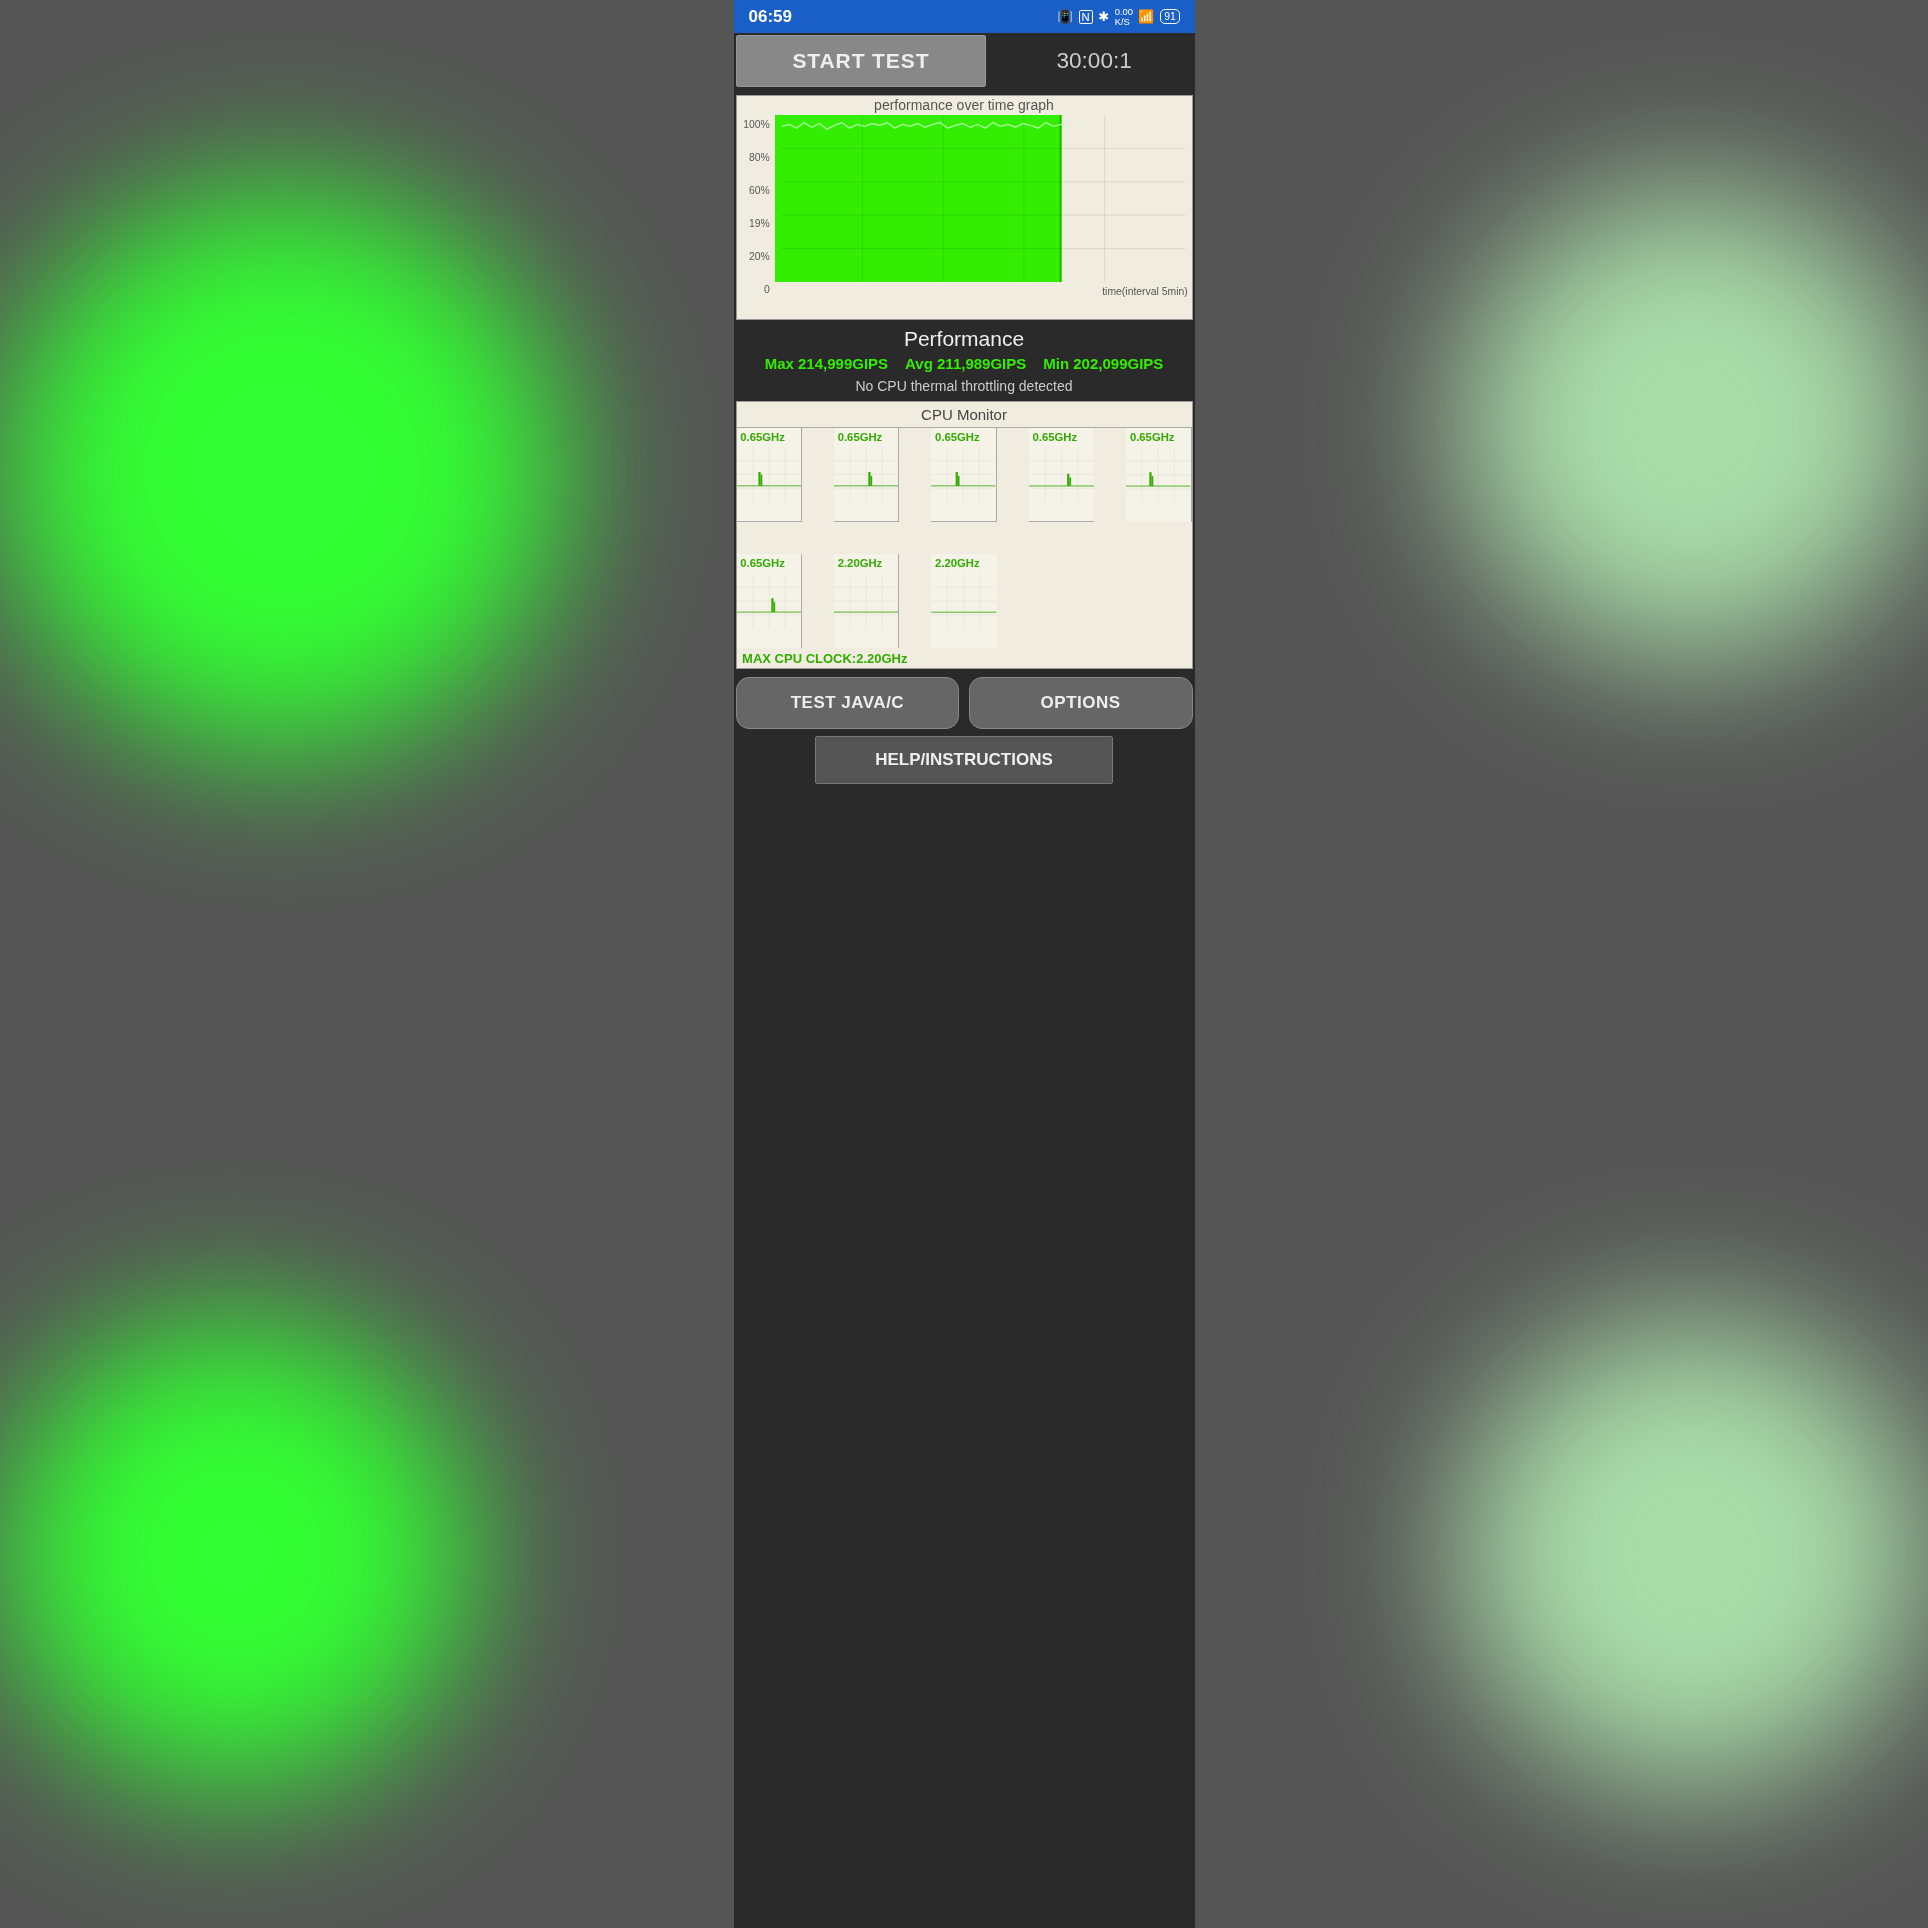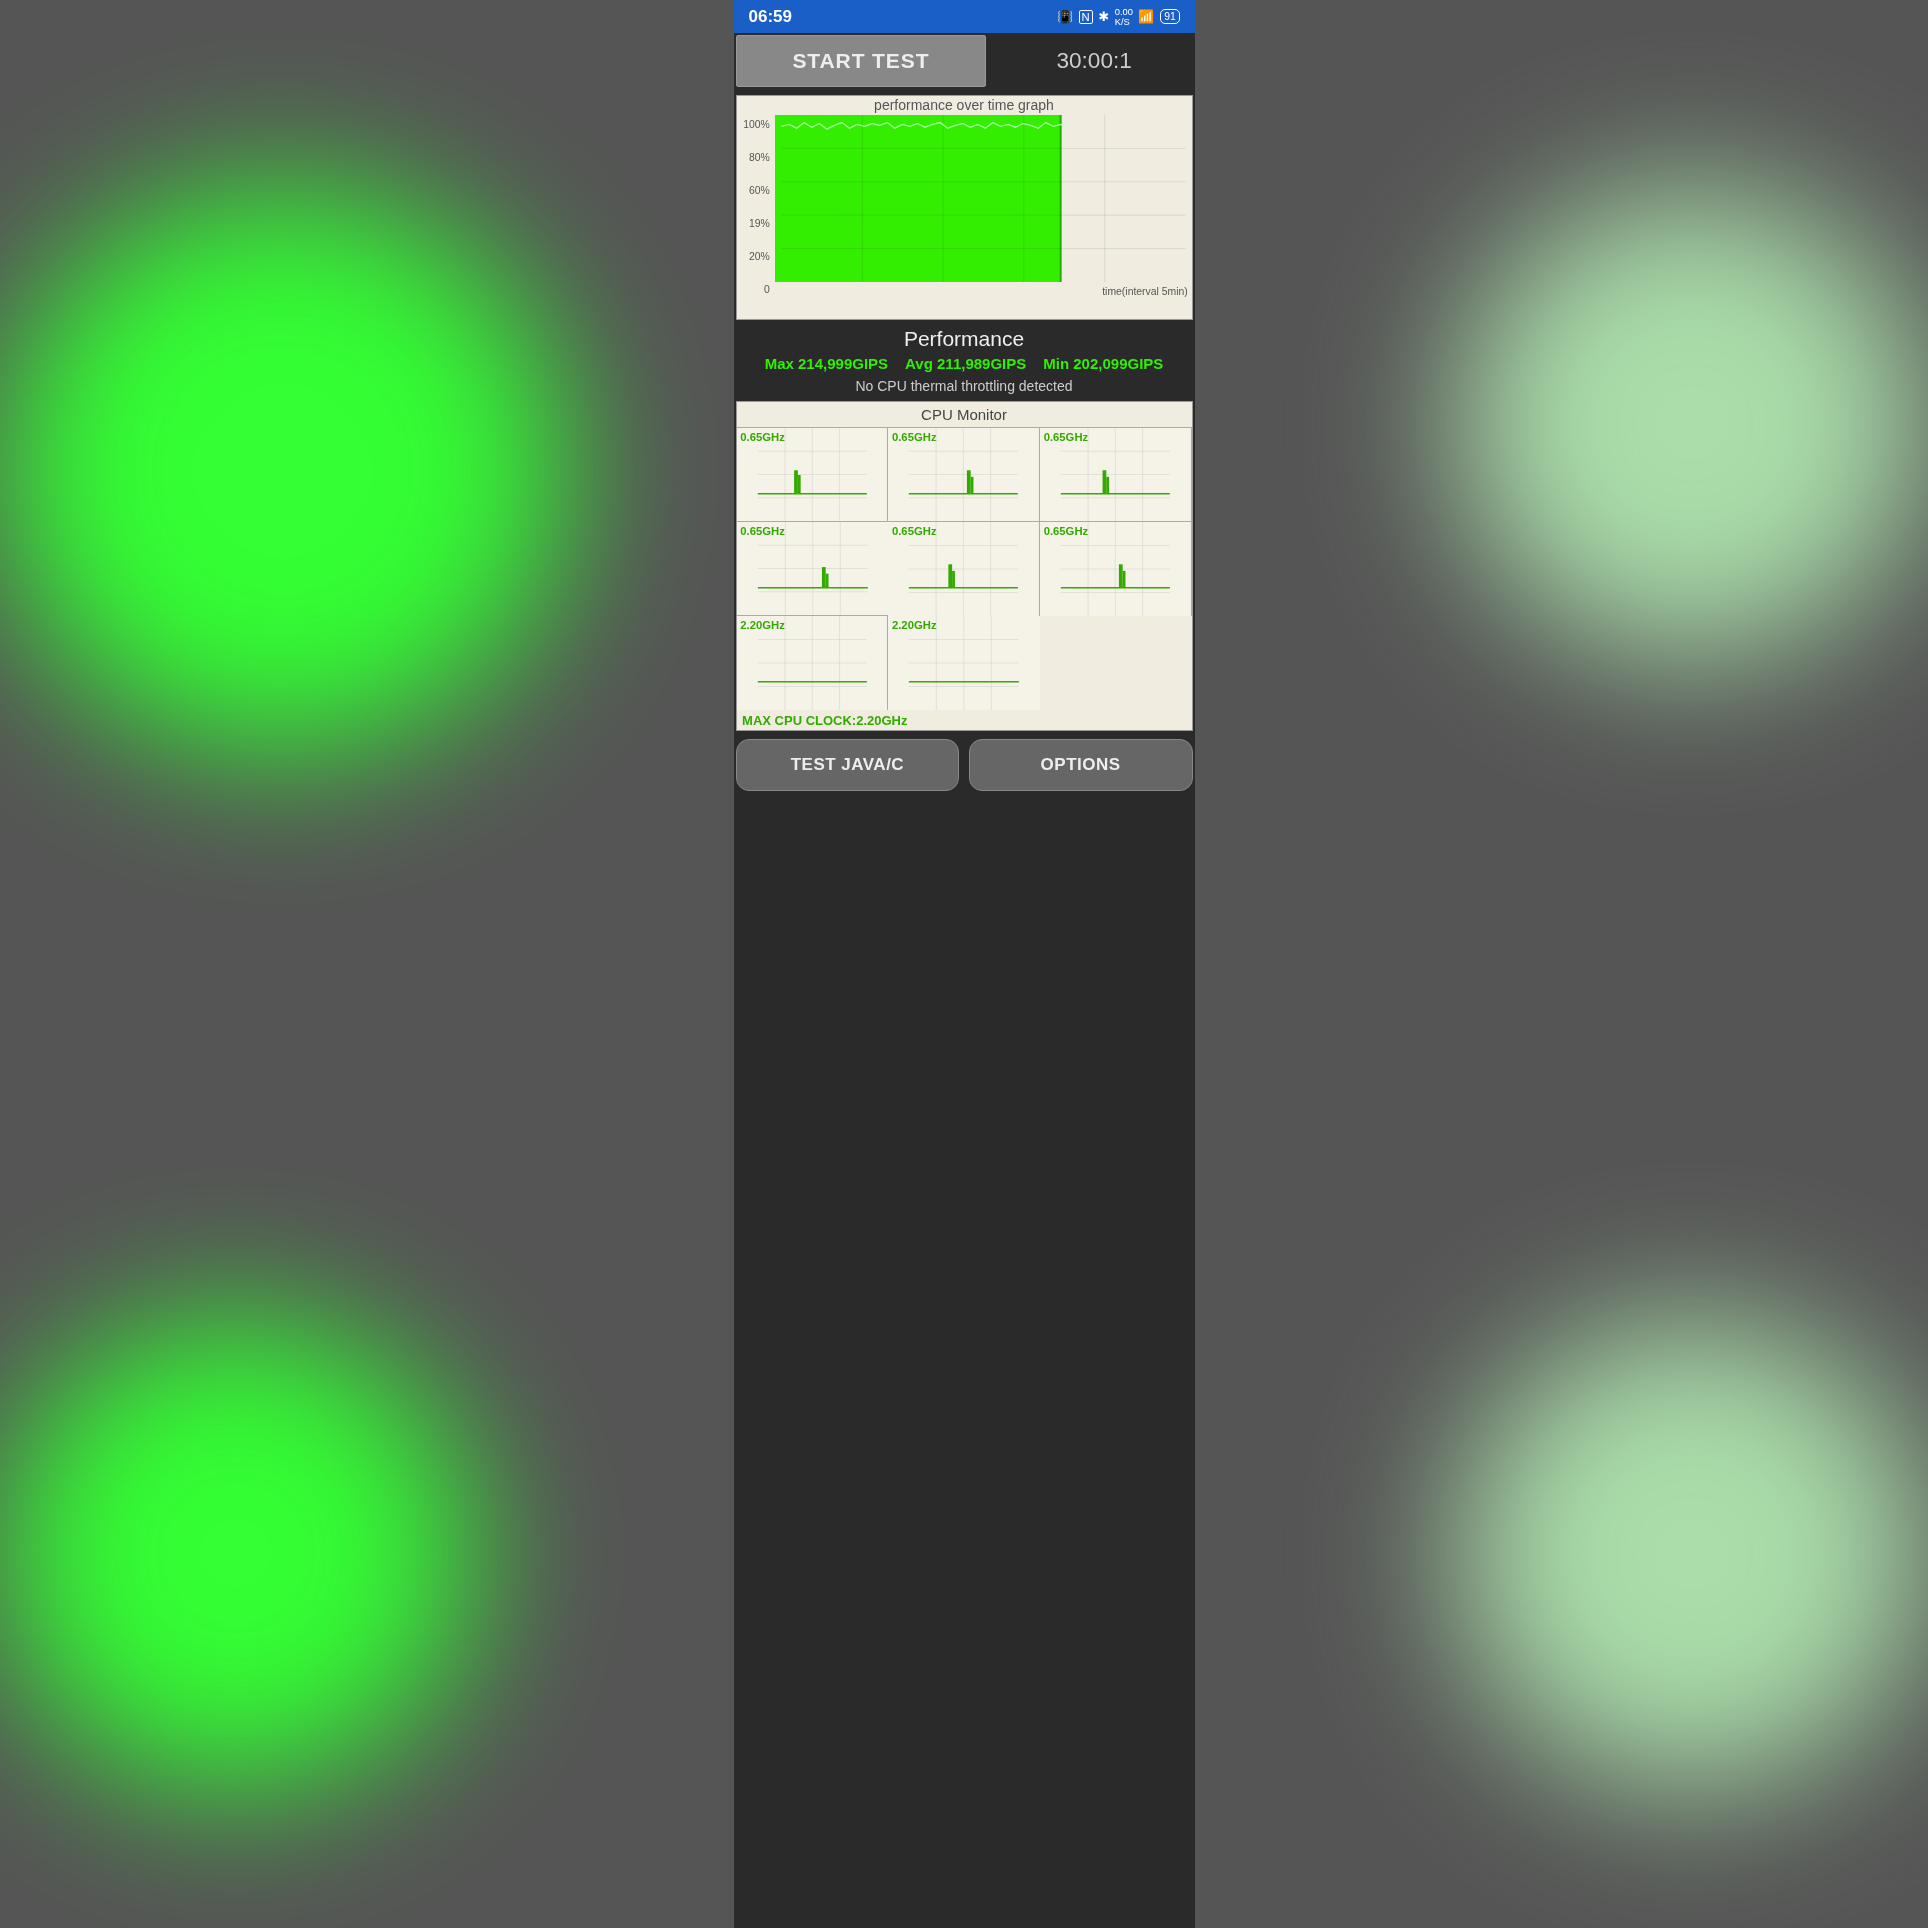--- a/index.html
+++ b/index.html
@@ -227,23 +227,24 @@
     }
     .cpu-monitor-title {
       text-align: center;
       color: #444;
       font-size: 15px;
       padding: 3.8px;
       background: #f0ede0;
     }
     .cpu-grid {
       display: grid;
-      grid-template-columns: 1fr 1fr 1fr;
+      grid-template-columns: 1fr 1fr 1fr 1fr 1fr;
       grid-template-rows: 1fr 1fr;
       border-top: 0.9px solid #aaa;
+      gap: 32px;
     }
     .cpu-cell {
       border-right: 0.9px solid #aaa;
       border-bottom: 0.9px solid #aaa;
       position: relative;
       height: 94px;
       background: #f5f2e8;
     }
     .cpu-cell:nth-child(4n) { border-right: none; }
     .cpu-cell:nth-child(n+5) { border-bottom: none; }
@@ -497,16 +498,19 @@
         </div>
       </div>
       <div class="cpu-max-label">MAX CPU CLOCK:2.20GHz</div>
     </div>
 
     <div class="bottom-buttons">
       <button class="bottom-btn">TEST JAVA/C</button>
       <button class="bottom-btn">OPTIONS</button>
     </div>
 
+    <div style="display:flex; justify-content:center;">
+      <button class="help-btn" style="width:65%;">HELP/INSTRUCTIONS</button>
+    </div>
 
   </div>
 </div>
 
 
 </body></html>

